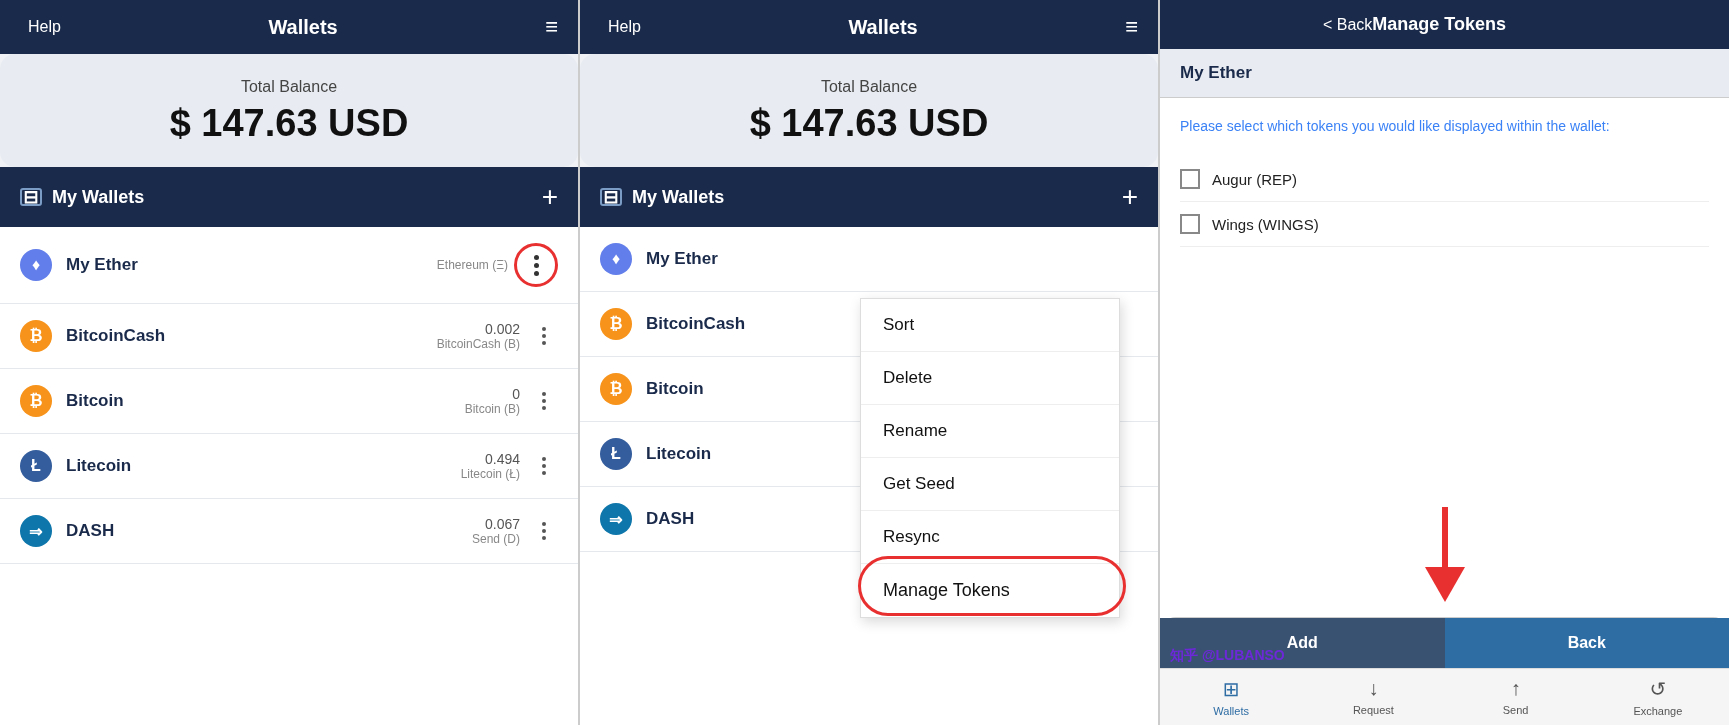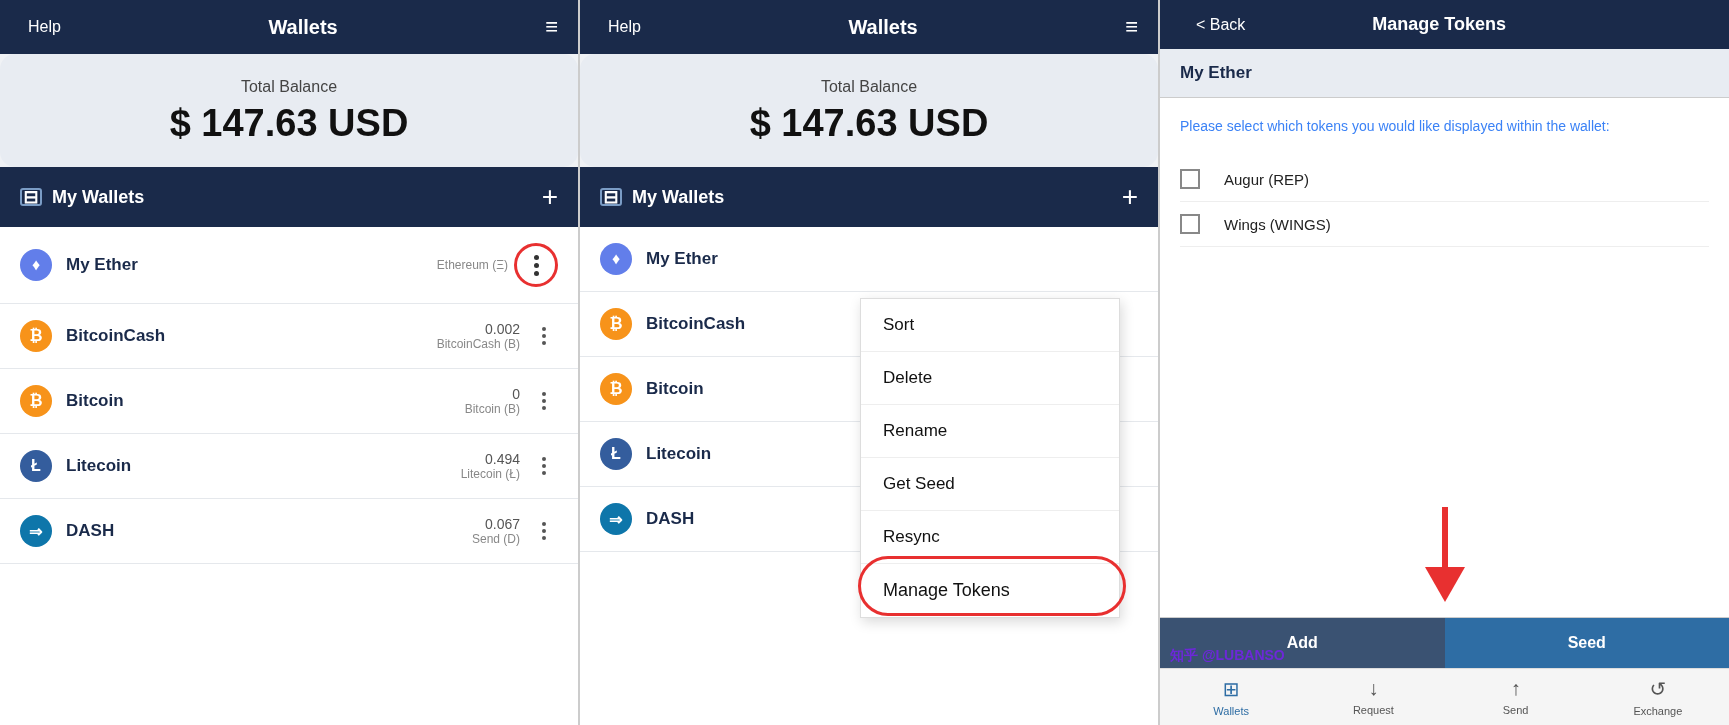--- a/index.html
+++ b/index.html
@@ -193,21 +193,21 @@
       display: flex;
       flex-direction: column;
       background: #fff;
     }
 
     .panel3-header {
       background: #1a2a4a;
       color: #fff;
       display: flex;
       align-items: center;
-      justify-content: space-between;
+      justify-content: center;
       padding: 14px 36px;
     }
     .back-btn {
       display: flex;
       align-items: center;
       gap: 4px;
       font-size: 16px;
       color: #fff;
       cursor: pointer;
       background: none;
@@ -228,21 +228,21 @@
       padding: 18px 20px 10px;
       font-size: 14px;
       color: #3b82f6;
       line-height: 1.5;
     }
 
     .token-list { padding: 10px 20px; flex: 1; }
     .token-item {
       display: flex;
       align-items: center;
-      gap: 24px;
+      gap: 12px;
       padding: 12px 0;
       border-bottom: 1px solid #eee;
     }
     .token-checkbox {
       width: 20px;
       height: 20px;
       border: 2px solid #888;
       background: #fff;
       flex-shrink: 0;
     }
@@ -252,20 +252,21 @@
     .arrow-container {
       display: flex;
       justify-content: center;
       align-items: center;
       padding: 20px 0 10px;
     }
 
     .panel3-footer {
       display: flex;
       border-top: 1px solid #ccc;
+      border-radius: 16px;
     }
     .footer-btn {
       flex: 1;
       padding: 16px;
       font-size: 16px;
       font-weight: 600;
       cursor: pointer;
       border: none;
       text-align: center;
     }
@@ -477,21 +478,21 @@
 
   <div class="arrow-container">
     <svg width="60" height="100" viewBox="0 0 60 100">
       <line x1="30" y1="0" x2="30" y2="75" stroke="#e83030" stroke-width="6"></line>
       <polygon points="10,60 30,95 50,60" fill="#e83030"></polygon>
     </svg>
   </div>
 
   <div class="panel3-footer">
     <button class="footer-btn add-btn">Add</button>
-    <button class="footer-btn save-btn">Seed</button>
+    <button class="footer-btn save-btn">Back</button>
   </div>
 
   <div class="bottom-nav">
     <div class="nav-item active">
       <span class="nav-icon">⊞</span>
       <span>Wallets</span>
     </div>
     <div class="nav-item">
       <span class="nav-icon">↓</span>
       <span>Request</span>

